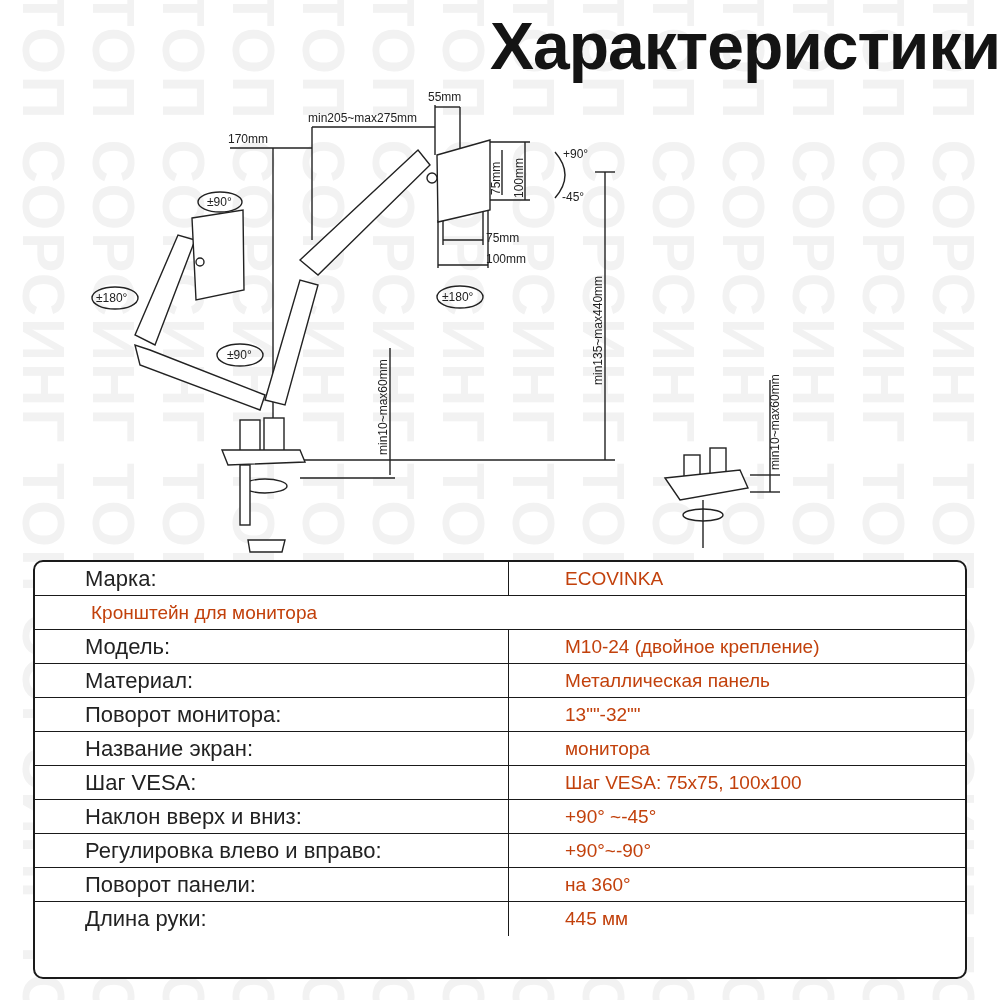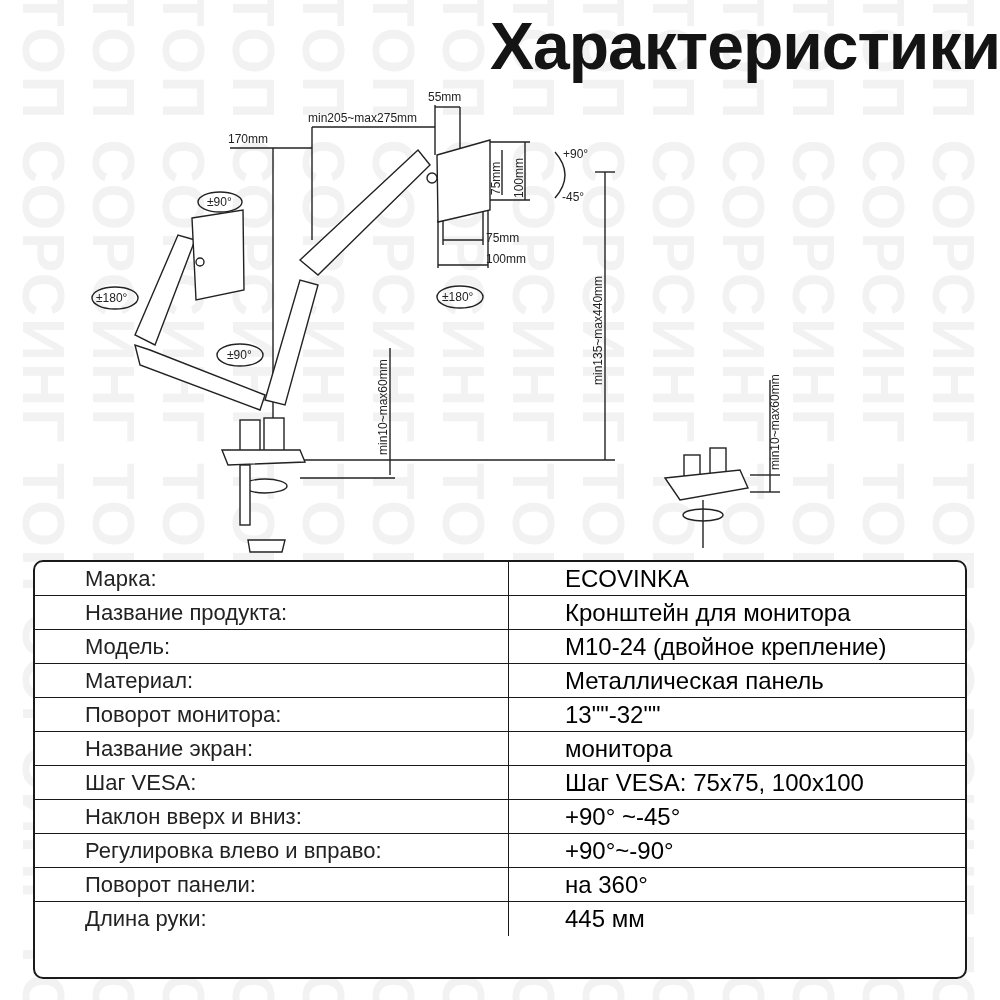--- a/index.html
+++ b/index.html
@@ -33,21 +33,21 @@
   }
   .row {
     display: flex; height: 34px; border-bottom: 1.5px solid #1a1a1a; box-sizing: border-box;
   }
   .row:last-child { border-bottom: none; }
   .cell-label {
     width: 474px; border-right: 1.5px solid #1a1a1a; box-sizing: border-box;
     padding-left: 50px; font-size: 22px; line-height: 33px; color: #222;
   }
   .cell-value {
-    flex: 1; padding-left: 56px; font-size: 24px; line-height: 33px; color: #000000;
+    flex: 1; padding-left: 56px; font-size: 19px; line-height: 33px; color: #c2410c;
   }
 </style>
 </head>
 <body>
 
 <div class="watermark">
   <div class="wm-col" style="left:10px;">ТОП СОРСИНГ ТОП СОРСИНГ ТОП СОРСИНГ</div>
   <div class="wm-col" style="left:80px;">ТОП СОРСИНГ ТОП СОРСИНГ ТОП СОРСИНГ</div>
   <div class="wm-col" style="left:150px;">ТОП СОРСИНГ ТОП СОРСИНГ ТОП СОРСИНГ</div>
   <div class="wm-col" style="left:220px;">ТОП СОРСИНГ ТОП СОРСИНГ ТОП СОРСИНГ</div>
@@ -157,21 +157,20 @@
     </g>
   </svg>
 </div>
 
 <div class="spec-table">
   <div class="row">
     <div class="cell-label">Марка:</div>
     <div class="cell-value">ECOVINKA</div>
   </div>
   <div class="row">
-    <div class="cell-label">Название продукта:</div>
     <div class="cell-value">Кронштейн для монитора</div>
   </div>
   <div class="row">
     <div class="cell-label">Модель:</div>
     <div class="cell-value">M10-24 (двойное крепление)</div>
   </div>
   <div class="row">
     <div class="cell-label">Материал:</div>
     <div class="cell-value">Металлическая панель</div>
   </div>

